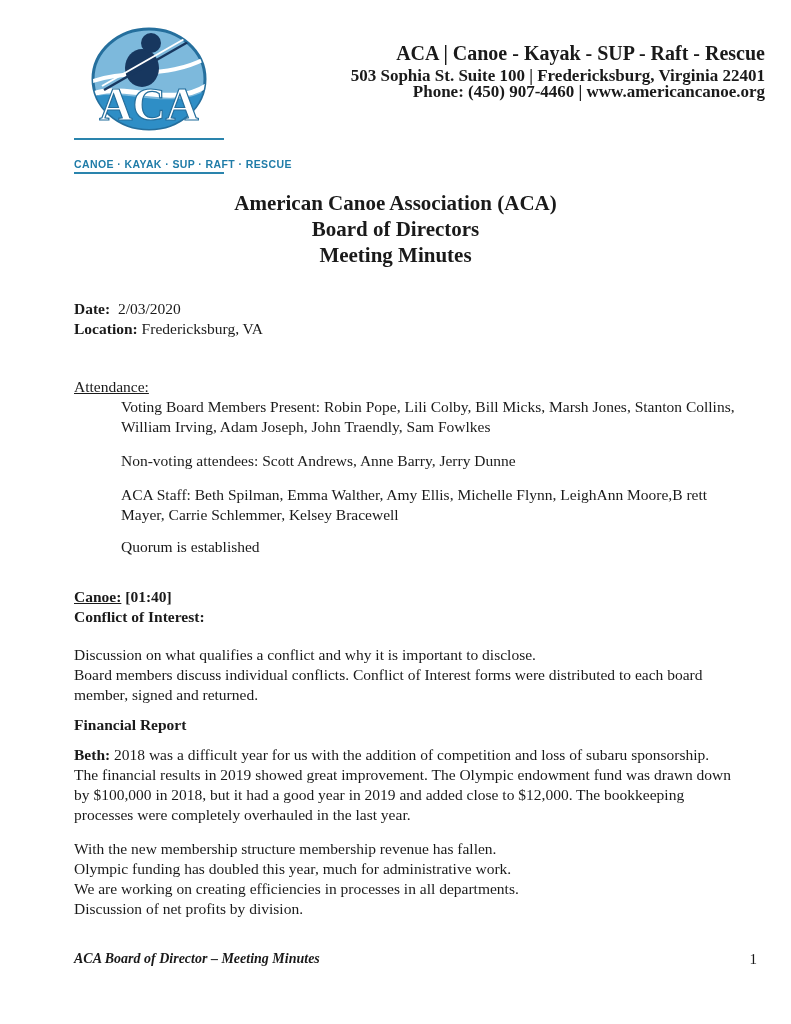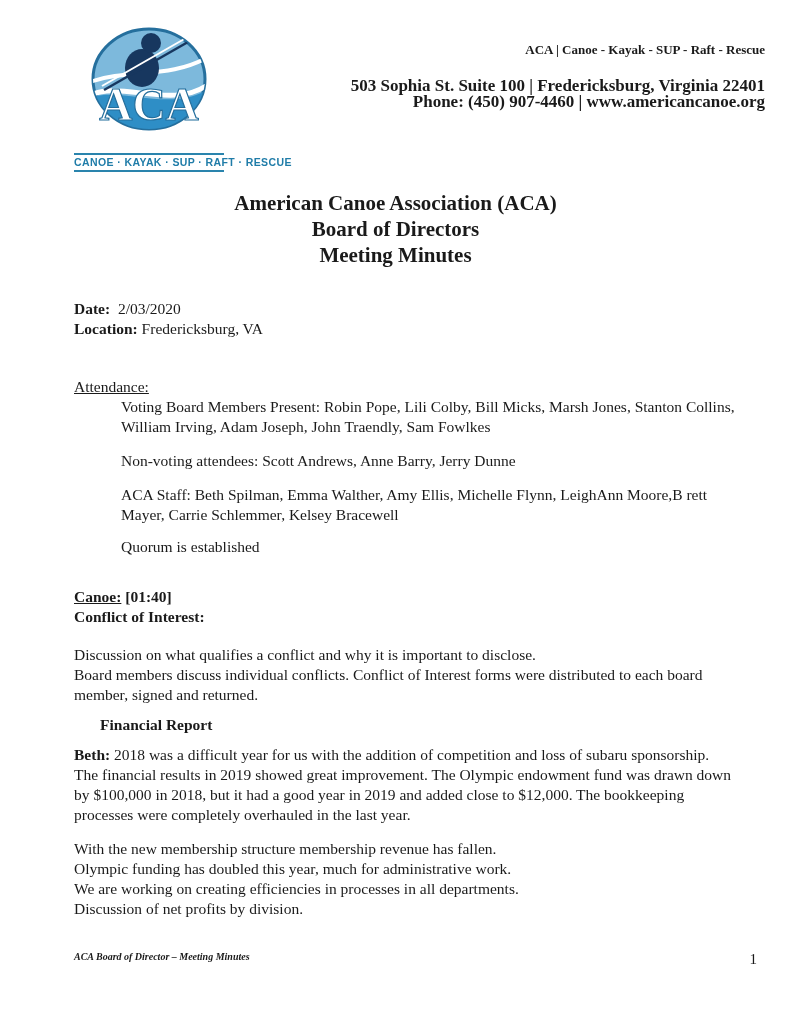--- a/index.html
+++ b/index.html
@@ -12,36 +12,36 @@
     margin: 0 auto;
     background: #ffffff;
     color: #1a1a1a;
     overflow: hidden;
   }
   .abs { position: absolute; }
 
   
   .logo-wrap { left: 74px; top: 26px; width: 150px; }
   .logo-tagline {
-    margin-top: 17px;
+    margin-top: 2px;
     font-family: "Liberation Sans", "DejaVu Sans", sans-serif;
     font-size: 10.5px;
     font-weight: bold;
     letter-spacing: 0.4px;
     color: #1f7ca8;
     border-top: 2px solid #2a84ad;
     border-bottom: 2px solid #2a84ad;
-    padding: 1px 0 2px 0;
+    padding: 18px 0 2px 0;
     text-align: center;
     white-space: nowrap;
   }
 
   
   .contact { right: 26px; top: 42px; text-align: right; font-weight: bold; }
-  .contact .line1 { font-size: 13px; margin-bottom: 20px; }
+  .contact .line1 { font-size: 20px; margin-bottom: 3px; }
   .contact .line2, .contact .line3 { font-size: 17px; line-height: 16px; }
 
   
   .title-block {
     left: 0; top: 190px; width: 100%;
     text-align: center; font-weight: bold;
     font-size: 21px; line-height: 26px;
   }
 
   
@@ -54,30 +54,30 @@
   .att-voting    { left: 121px; top: 397px; width: 614px; }
   .att-nonvoting { left: 121px; top: 451px; width: 614px; }
   .att-staff     { left: 121px; top: 485px; width: 614px; }
   .att-quorum    { left: 121px; top: 537px; width: 614px; }
 
   .open-heading { left: 74px; top: 587px; }
   .coi-heading  { left: 74px; top: 607px; }
   .coi-para1    { left: 74px; top: 645px; width: 660px; }
   .coi-para2    { left: 74px; top: 665px; width: 660px; }
 
-  .fin-heading { left: 74px; top: 715px; margin-left: 26px; }
+  .fin-heading { left: 74px; top: 715px; }
   .fin-para    { left: 74px; top: 745px; width: 660px; }
   .fin-lines   { left: 74px; top: 839px; width: 660px; }
 
   
   .footer {
     left: 74px; right: 34px; top: 951px;
     display: flex; justify-content: space-between; align-items: flex-start;
   }
-  .footer-text { font-size: 10px; font-weight: bold; font-style: italic; }
+  .footer-text { font-size: 14px; font-weight: bold; font-style: italic; }
   .footer-page { font-size: 15px; }
 </style>
 </head>
 <body>
 
 <div class="page">
 
   <div class="abs logo-wrap">
     <svg width="150" height="106" viewBox="0 0 150 106">
       <defs>

